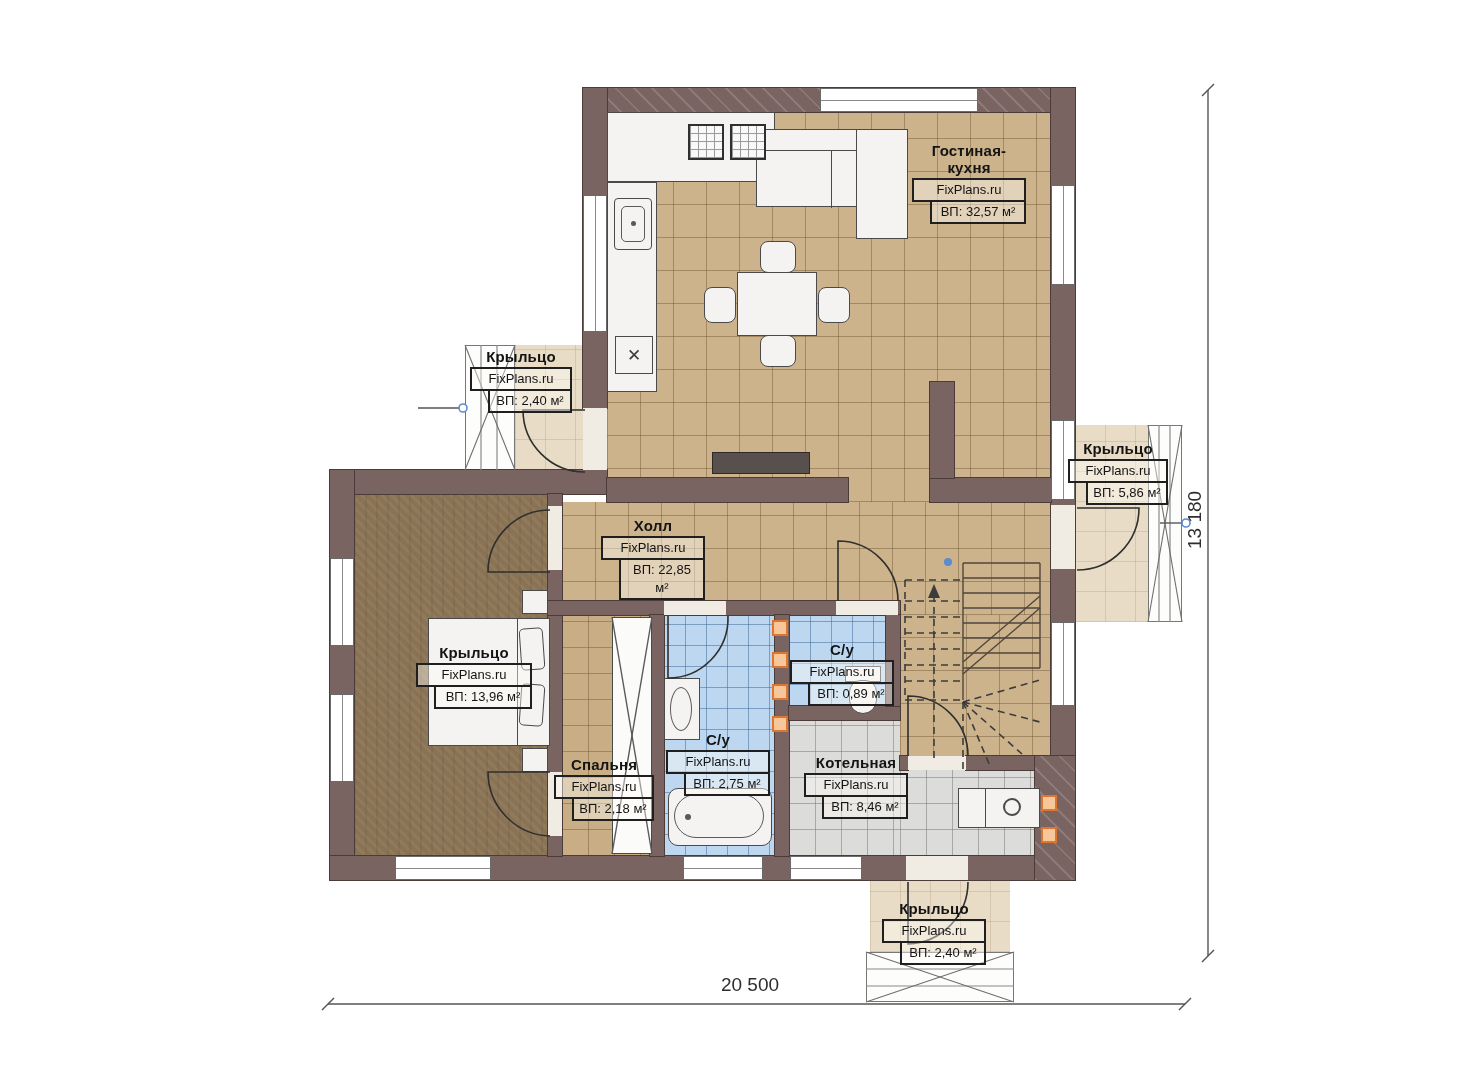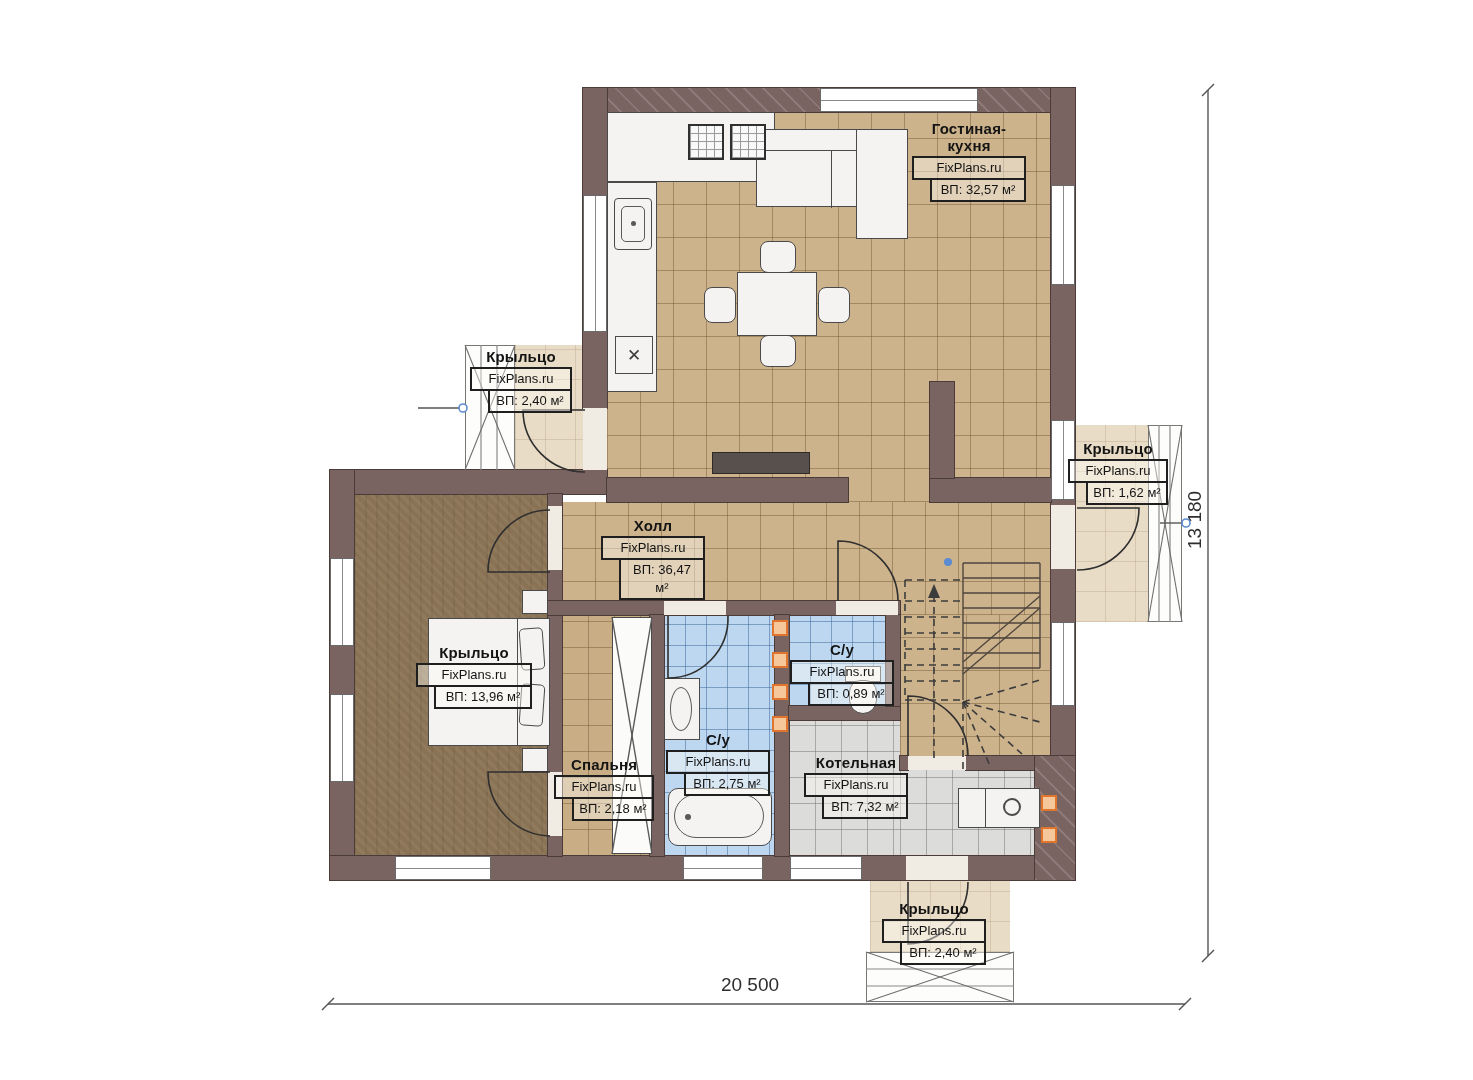--- a/index.html
+++ b/index.html
@@ -239,44 +239,44 @@
       <line x1="1208" y1="90" x2="1208" y2="956"></line>
       <line x1="1202" y1="96" x2="1214" y2="84"></line>
         <line x1="1202" y1="962" x2="1214" y2="950"></line>
       <line x1="1160" y1="523" x2="1181" y2="523"></line>
       <line x1="418" y1="408" x2="459" y2="408"></line>
     </g>
     <circle cx="1186" cy="523" r="4" fill="#ffffff" stroke="#5b8bd0" stroke-width="1.6"></circle>
     <circle cx="463" cy="408" r="4" fill="#ffffff" stroke="#5b8bd0" stroke-width="1.6"></circle>
   </svg>
 
-  <div class="room-label" style="left:912px;top:120px;width:114px;">
+  <div class="room-label" style="left:912px;top:142px;width:114px;">
     <div class="room-name">Гостиная-кухня</div>
     <div class="label-box">FixPlans.ru</div>
     <div class="label-box">ВП: 32,57 м²</div>
   </div>
   <div class="room-label" style="left:470px;top:348px;width:102px;">
     <div class="room-name">Крыльцо</div>
     <div class="label-box">FixPlans.ru</div>
     <div class="label-box">ВП: 2,40 м²</div>
   </div>
   <div class="room-label" style="left:1068px;top:440px;width:100px;">
     <div class="room-name">Крыльцо</div>
     <div class="label-box">FixPlans.ru</div>
-    <div class="label-box">ВП: 1,62 м²</div>
+    <div class="label-box">ВП: 5,86 м²</div>
   </div>
   <div class="room-label" style="left:882px;top:900px;width:104px;">
     <div class="room-name">Крыльцо</div>
     <div class="label-box">FixPlans.ru</div>
     <div class="label-box">ВП: 2,40 м²</div>
   </div>
   <div class="room-label" style="left:601px;top:517px;width:104px;">
     <div class="room-name">Холл</div>
     <div class="label-box">FixPlans.ru</div>
-    <div class="label-box">ВП: 36,47 м²</div>
+    <div class="label-box">ВП: 22,85 м²</div>
   </div>
   <div class="room-label" style="left:416px;top:644px;width:116px;">
     <div class="room-name">Крыльцо</div>
     <div class="label-box">FixPlans.ru</div>
     <div class="label-box">ВП: 13,96 м²</div>
   </div>
   <div class="room-label" style="left:554px;top:756px;width:100px;">
     <div class="room-name">Спальня</div>
     <div class="label-box">FixPlans.ru</div>
     <div class="label-box">ВП: 2,18 м²</div>
@@ -287,19 +287,19 @@
     <div class="label-box">ВП: 2,75 м²</div>
   </div>
   <div class="room-label" style="left:790px;top:641px;width:104px;">
     <div class="room-name">С/у</div>
     <div class="label-box">FixPlans.ru</div>
     <div class="label-box">ВП: 0,89 м²</div>
   </div>
   <div class="room-label" style="left:804px;top:754px;width:104px;">
     <div class="room-name">Котельная</div>
     <div class="label-box">FixPlans.ru</div>
-    <div class="label-box">ВП: 7,32 м²</div>
+    <div class="label-box">ВП: 8,46 м²</div>
   </div>
 
   <div class="dim" style="left:690px;top:974px;width:120px;">20 500</div>
   <div class="dim dim-v" style="left:1184px;top:455px;height:130px;">13 180</div>
 
 </div>
 
 </body></html>

